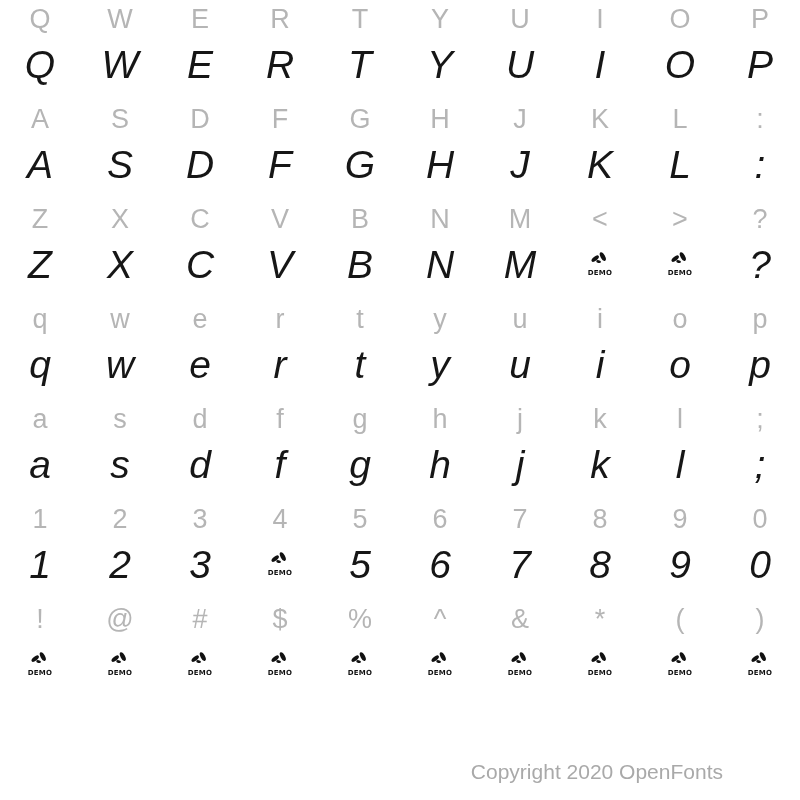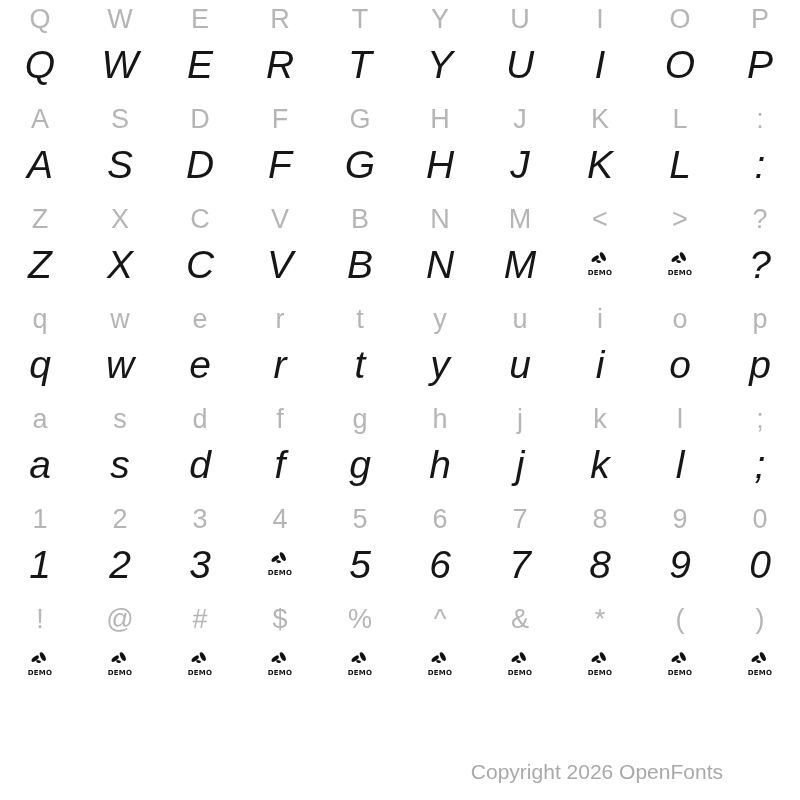--- a/index.html
+++ b/index.html
@@ -480,14 +480,14 @@
                 <ellipse cx="7.2" cy="7.6" rx="4.4" ry="2" transform="rotate(-38 7.2 7.6)"></ellipse>
                 <ellipse cx="14.8" cy="5.6" rx="4.8" ry="2.2" transform="rotate(62 14.8 5.6)"></ellipse>
                 <ellipse cx="10.6" cy="10.6" rx="2.4" ry="1.4" transform="rotate(12 10.6 10.6)"></ellipse>
               </g>
               <text x="12" y="23.5" text-anchor="middle" font-size="7" font-weight="bold" font-family="DejaVu Sans, sans-serif" letter-spacing="0.2" fill="#111111">DEMO</text>
             </svg>
           </span>
         </div>
       </div>
     </div>
-  <div class="copyright">Copyright 2026 OpenFonts</div>
+  <div class="copyright">Copyright 2020 OpenFonts</div>
 </div>
 
 </body></html>

